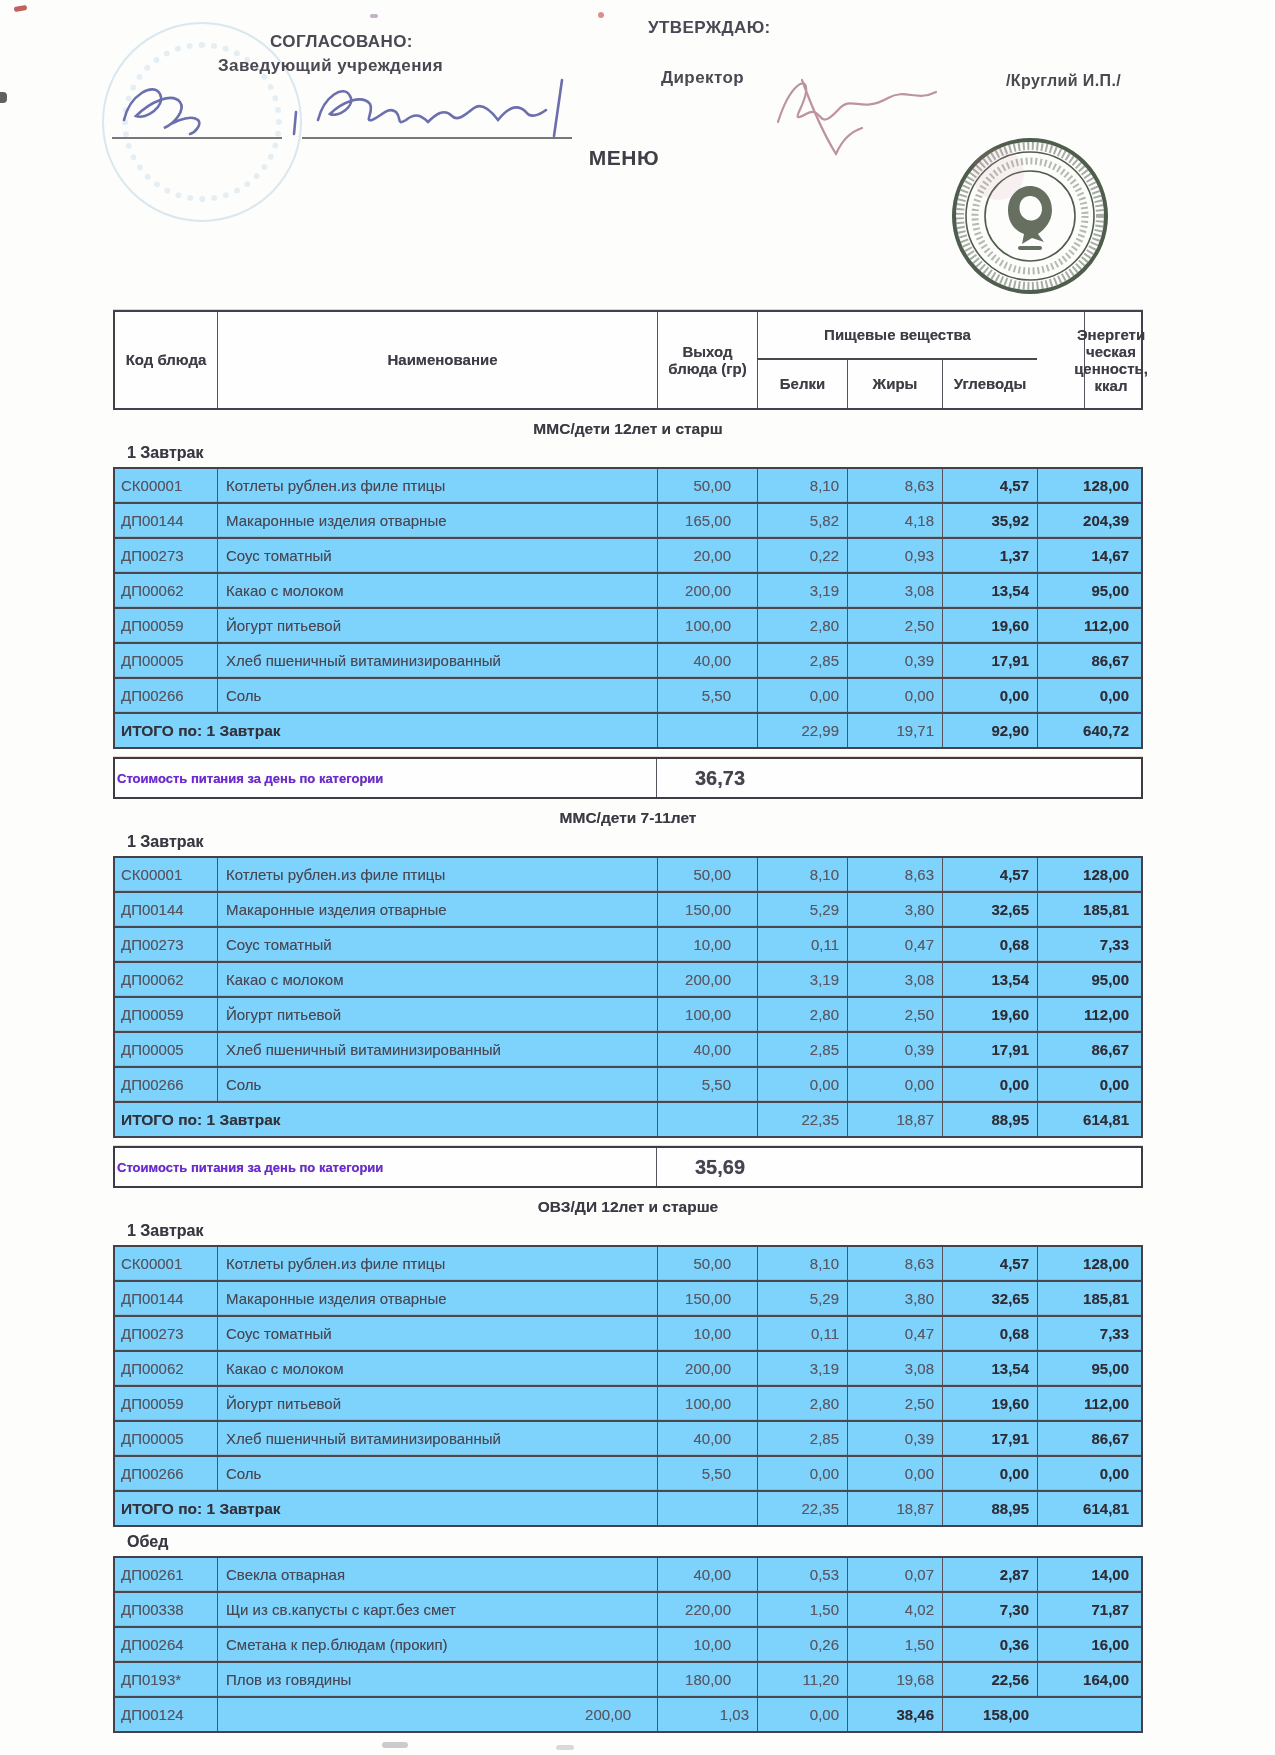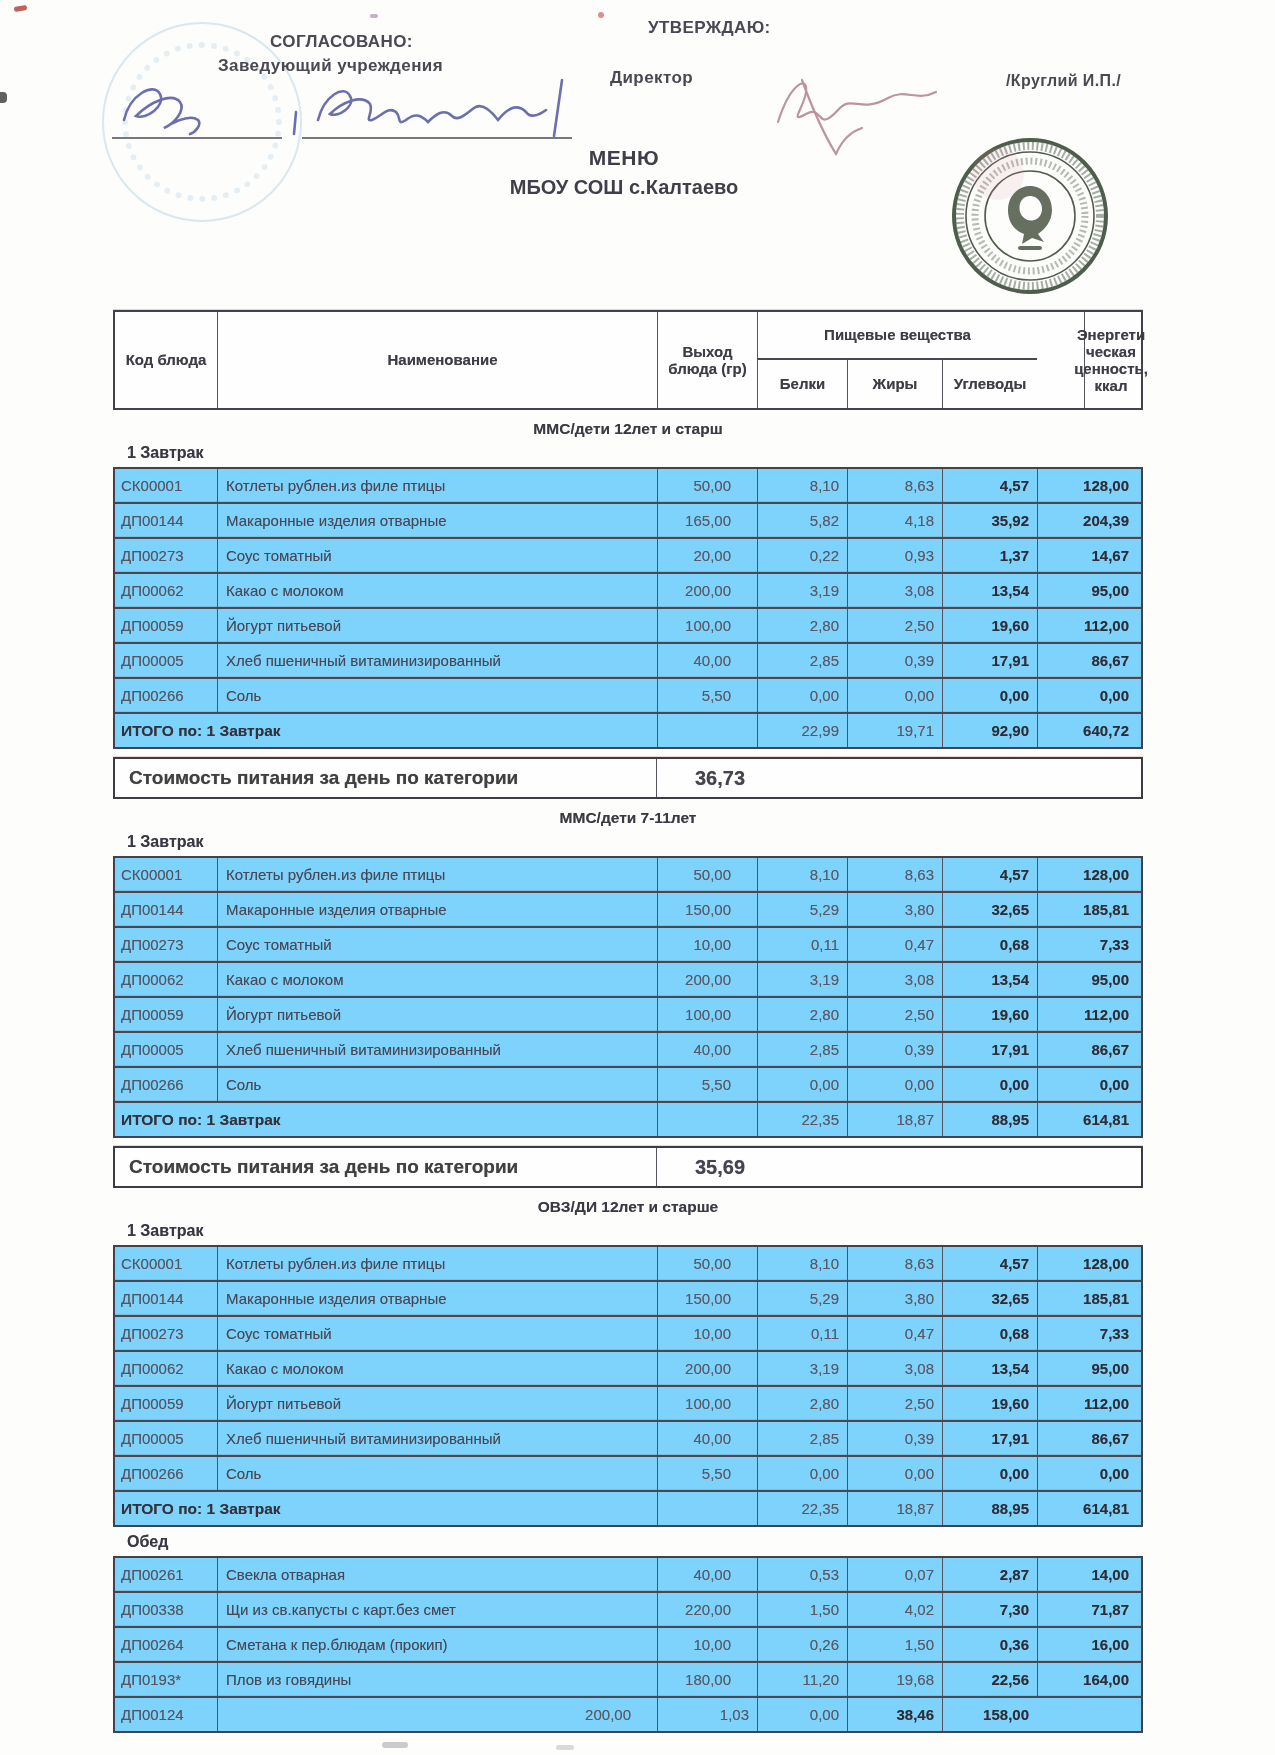--- a/index.html
+++ b/index.html
@@ -28,21 +28,21 @@
   }
   .watermark::before{
     content:"";position:absolute;left:18px;top:18px;right:18px;bottom:18px;border-radius:50%;
     border:6px dotted rgba(125,178,205,.18);
   }
   
   .hdr-label{position:absolute;font-weight:bold;font-size:17px;color:#4a4852;letter-spacing:.4px;}
   .agreed-label{left:270px;top:32px;text-align:center;}
   .agreed-role{left:218px;top:56px;}
   .approved-label{left:648px;top:18px;}
-  .approved-role{left:610px;top:68px;}
+  .approved-role{left:661px;top:68px;}
   .approved-name{left:1006px;top:72px;font-size:16px;}
   .sig{position:absolute;}
   .sig-left{left:110px;top:72px;}
   .sig-right{left:740px;top:62px;}
   
   .title-block{position:absolute;left:113px;top:146px;width:1022px;text-align:center;color:#403e48;}
   .title-line1{font-size:21px;font-weight:bold;letter-spacing:.5px;}
   .title-line2{font-size:20px;font-weight:bold;margin-top:6px;}
   .title-line3{font-size:20px;font-weight:bold;margin-top:6px;}
   
@@ -96,22 +96,22 @@
   .yield{padding-right:26px;}
   .carbs,.kcal{color:#2e2c35;font-weight:bold;}
   .total-row{grid-template-columns:542px 100px 90px 95px 95px 100px;}
   .tlabel{font-weight:bold;color:#33313a;padding-left:6px;font-size:15.5px;}
   .cost-row{
     margin-top:8px;border:2.5px solid #3e3b44;background:#fefefe;
     display:grid;grid-template-columns:542px 1fr;height:38px;
     box-shadow:0 -1px 0 rgba(175,80,55,.2);
   }
   .cost-label{
-    display:flex;align-items:center;padding-left:14px;
-    font-weight:bold;font-size:19px;color:#404040;
+    display:flex;align-items:center;padding-left:2px;
+    font-weight:bold;font-size:13px;color:#6d28d9;
     border-right:1.5px solid #56525c;text-shadow:0 0 .7px rgba(55,53,62,.6);
   }
   .cost-value{
     display:flex;align-items:center;padding-left:38px;
     font-weight:bold;font-size:20px;color:#45434d;
     text-shadow:0 0 .7px rgba(60,58,70,.55);
   }
   .menu-section{margin-top:2px;}
 </style>
 </head>
@@ -168,21 +168,20 @@
     </g>
     <g fill="#47523f" opacity="0.82">
       <path d="M82 52 C94 52 104 62 104 76 C104 88 96 96 90 100 L96 108 L84 104 L74 110 L76 100 C66 96 60 88 60 76 C60 62 70 52 82 52 Z M82 62 C74 62 70 70 72 78 C74 84 80 88 86 86 C94 84 96 74 92 68 C90 64 86 62 82 62 Z"></path>
       <rect x="70" y="112" width="24" height="4" rx="2"></rect>
     </g>
     <circle cx="50" cy="40" r="26" fill="#d78aa0" opacity="0.12"></circle>
   </svg>
 
   <div class="title-block">
     <div class="title-line1">МЕНЮ</div>
-    <div class="title-line3">МБОУ СОШ с.Калтаево</div>
   </div>
 
   <div class="content">
     <div class="thead">
       <div class="hc h-code">Код блюда</div>
       <div class="hc h-name bl">Наименование</div>
       <div class="hc h-yield bl">Выход блюда (гр)</div>
       <div class="hc h-nutr bl">Пищевые вещества</div>
       <div class="hc h-prot bl bt">Белки</div>
       <div class="hc h-fat bl bt">Жиры</div>

